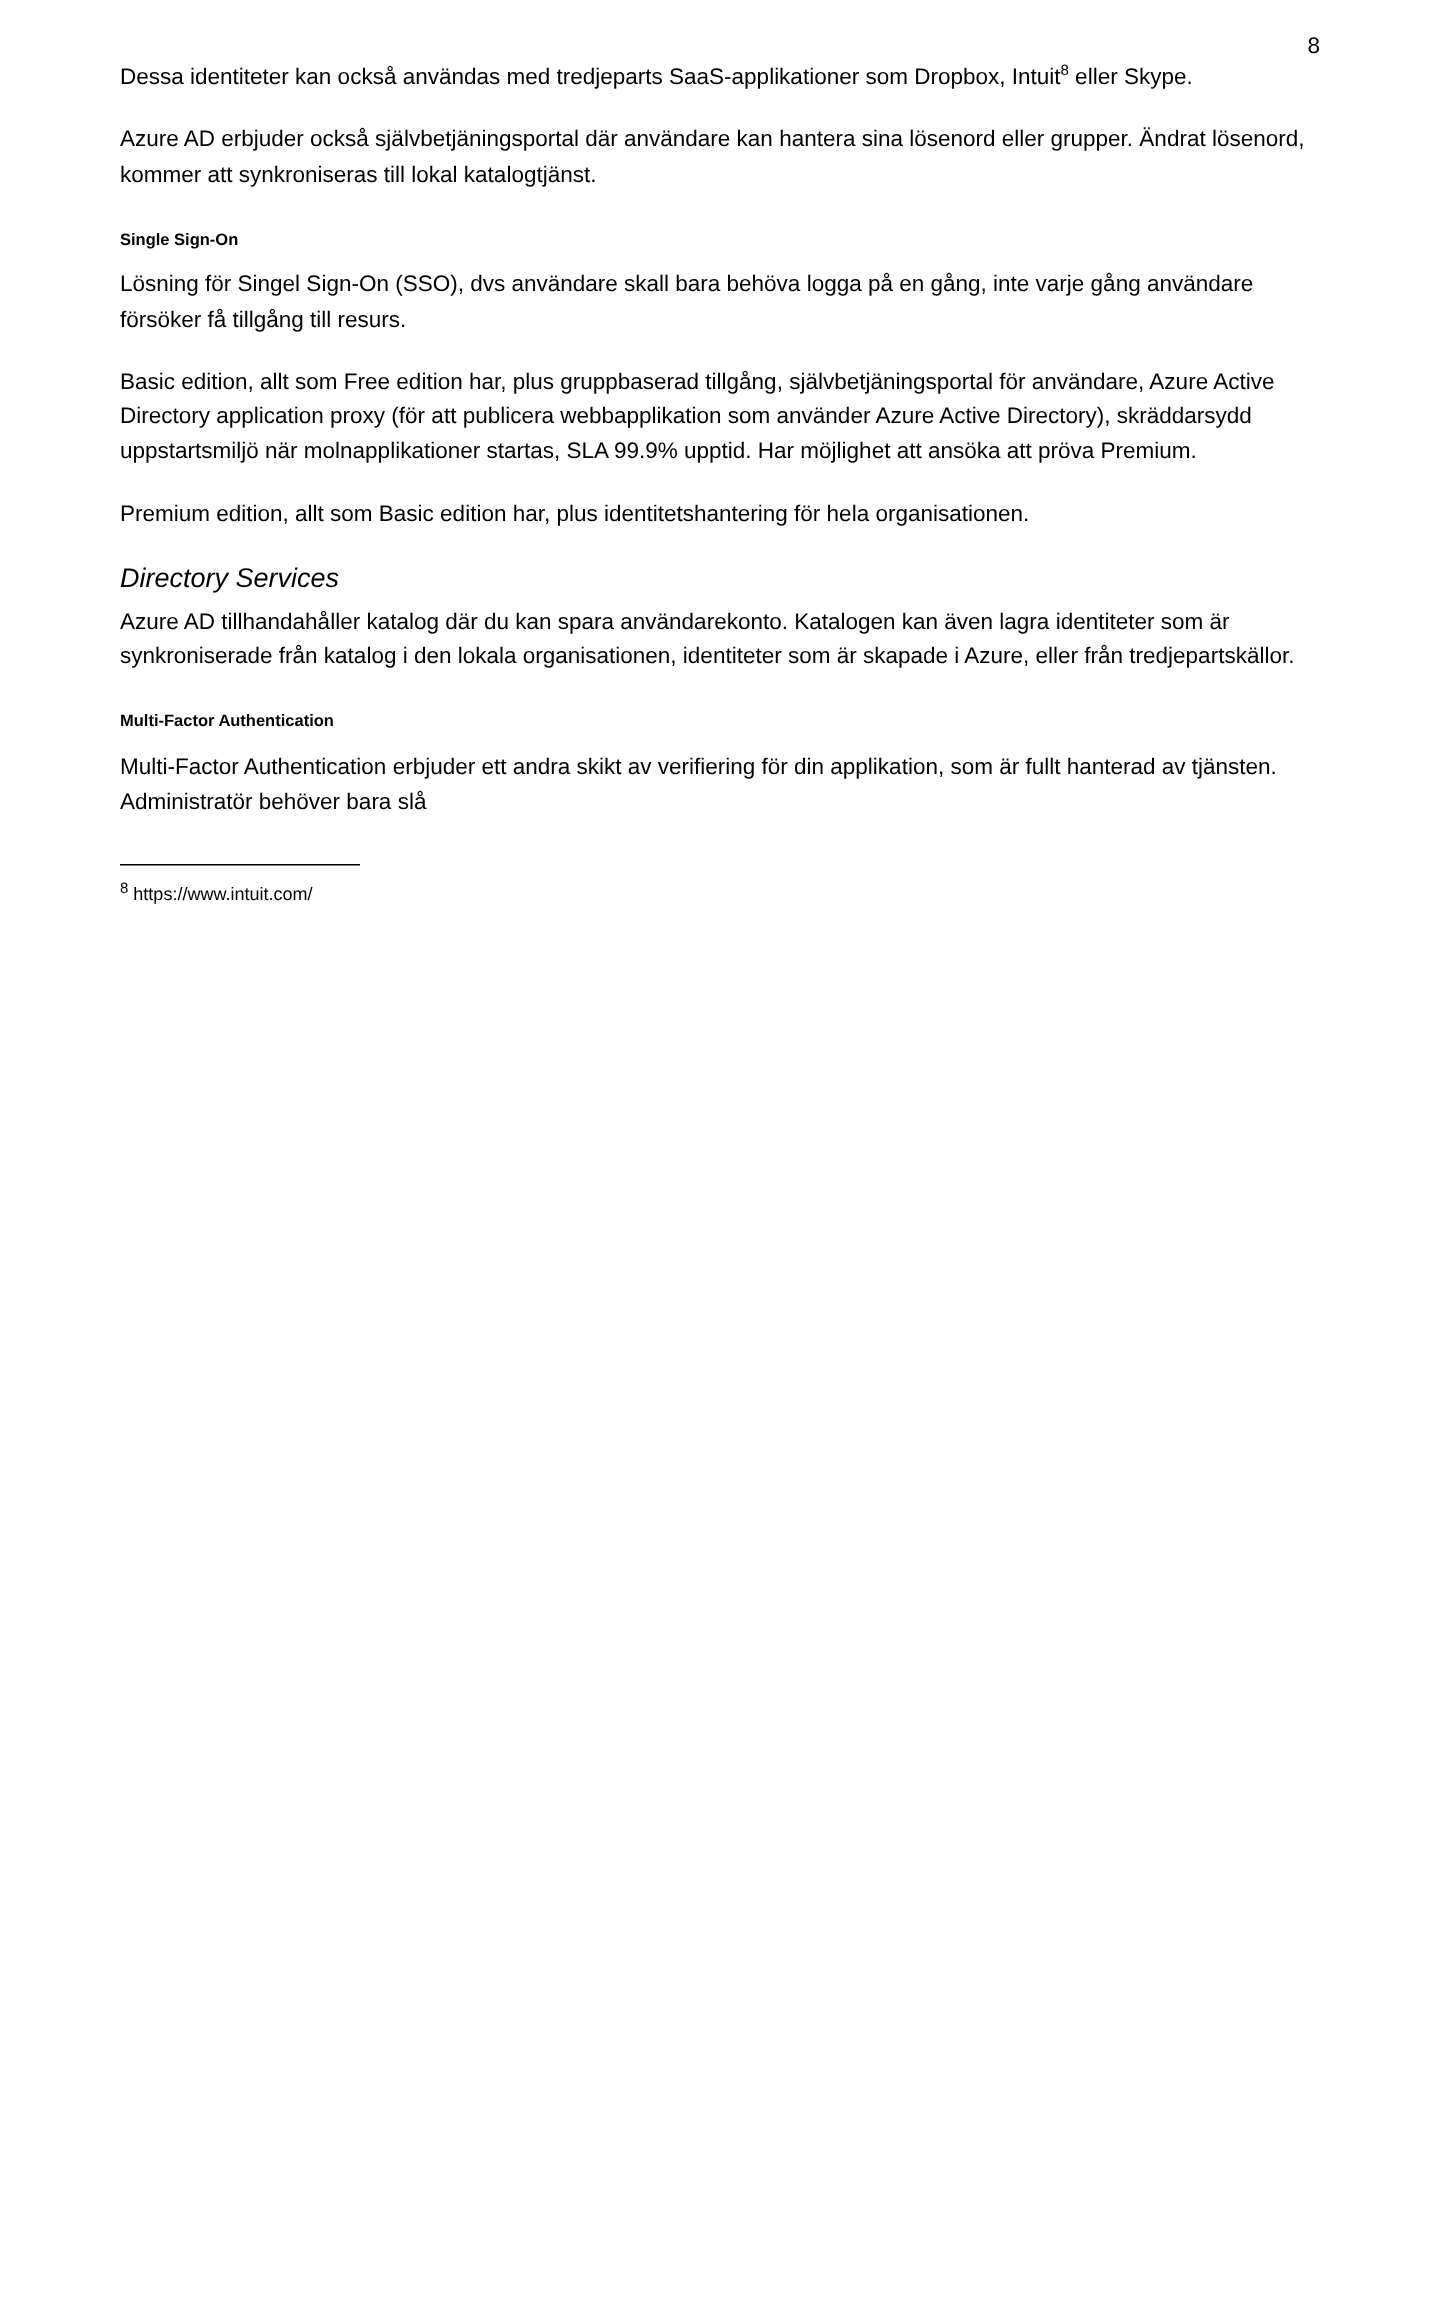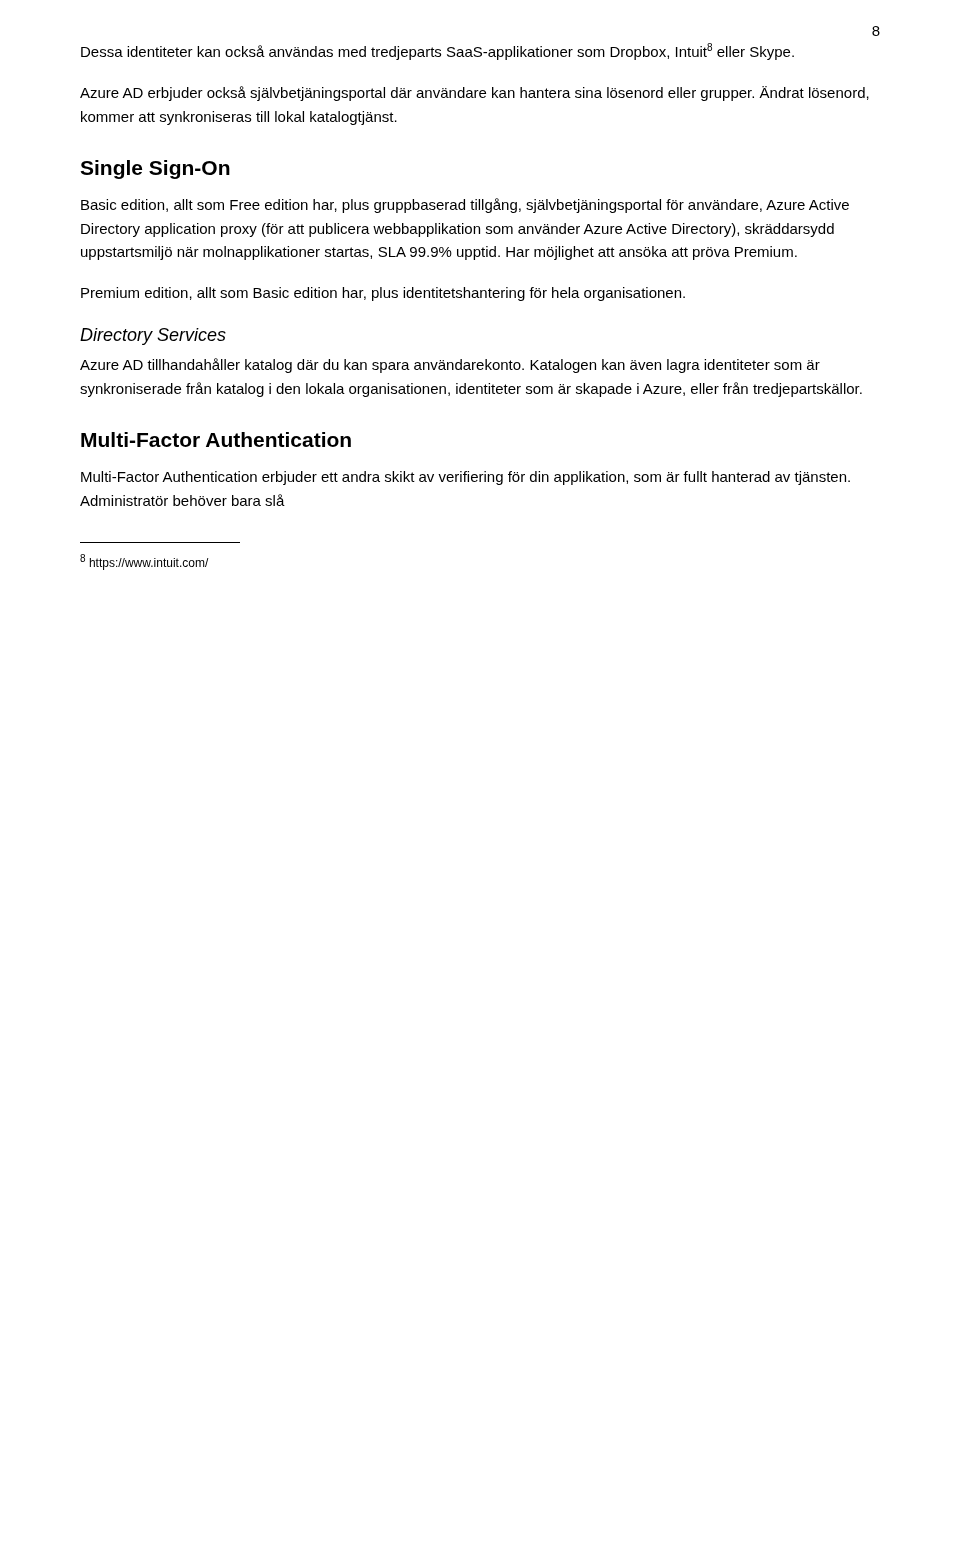--- a/index.html
+++ b/index.html
@@ -36,21 +36,21 @@
     }
 
     .paragraph {
       margin-bottom: 18px;
       font-size: 15px;
       line-height: 1.55;
       color: #000;
     }
 
     .section-heading {
-      font-size: 21px;
+      font-size: 11px;
       font-weight: bold;
       margin-bottom: 10px;
       margin-top: 10px;
       color: #000;
     }
 
     .italic-heading {
       font-style: italic;
       font-weight: normal;
       font-size: 18px;
@@ -91,20 +91,23 @@
   <p class="paragraph">
     <span>Dessa identiteter kan också användas med tredjeparts SaaS-applikationer som Dropbox, Intuit</span><sup>8</sup><span> eller Skype.</span>
   </p>
 
   <p class="paragraph">
     <span>Azure AD erbjuder också självbetjäningsportal där användare kan hantera sina lösenord eller grupper. Ändrat lösenord, kommer att synkroniseras till lokal katalogtjänst.</span>
   </p>
 
   <div class="section-heading section-gap">Single Sign-On</div>
 
+  <p class="paragraph">
+    <span>Lösning för Singel Sign-On (SSO), dvs användare skall bara behöva logga på en gång, inte varje gång användare försöker få tillgång till resurs.</span>
+  </p>
 
 
   <p class="paragraph">
     <span>Basic edition, allt som Free edition har, plus gruppbaserad tillgång, självbetjäningsportal för användare, Azure Active Directory  application proxy (för att publicera webbapplikation som använder Azure Active Directory), skräddarsydd uppstartsmiljö när molnapplikationer startas, SLA 99.9% upptid. Har möjlighet att ansöka att pröva Premium.</span>
   </p>
 
   <p class="paragraph">
     <span>Premium edition, allt som Basic edition har, plus identitetshantering för hela organisationen.</span>
   </p>
 

